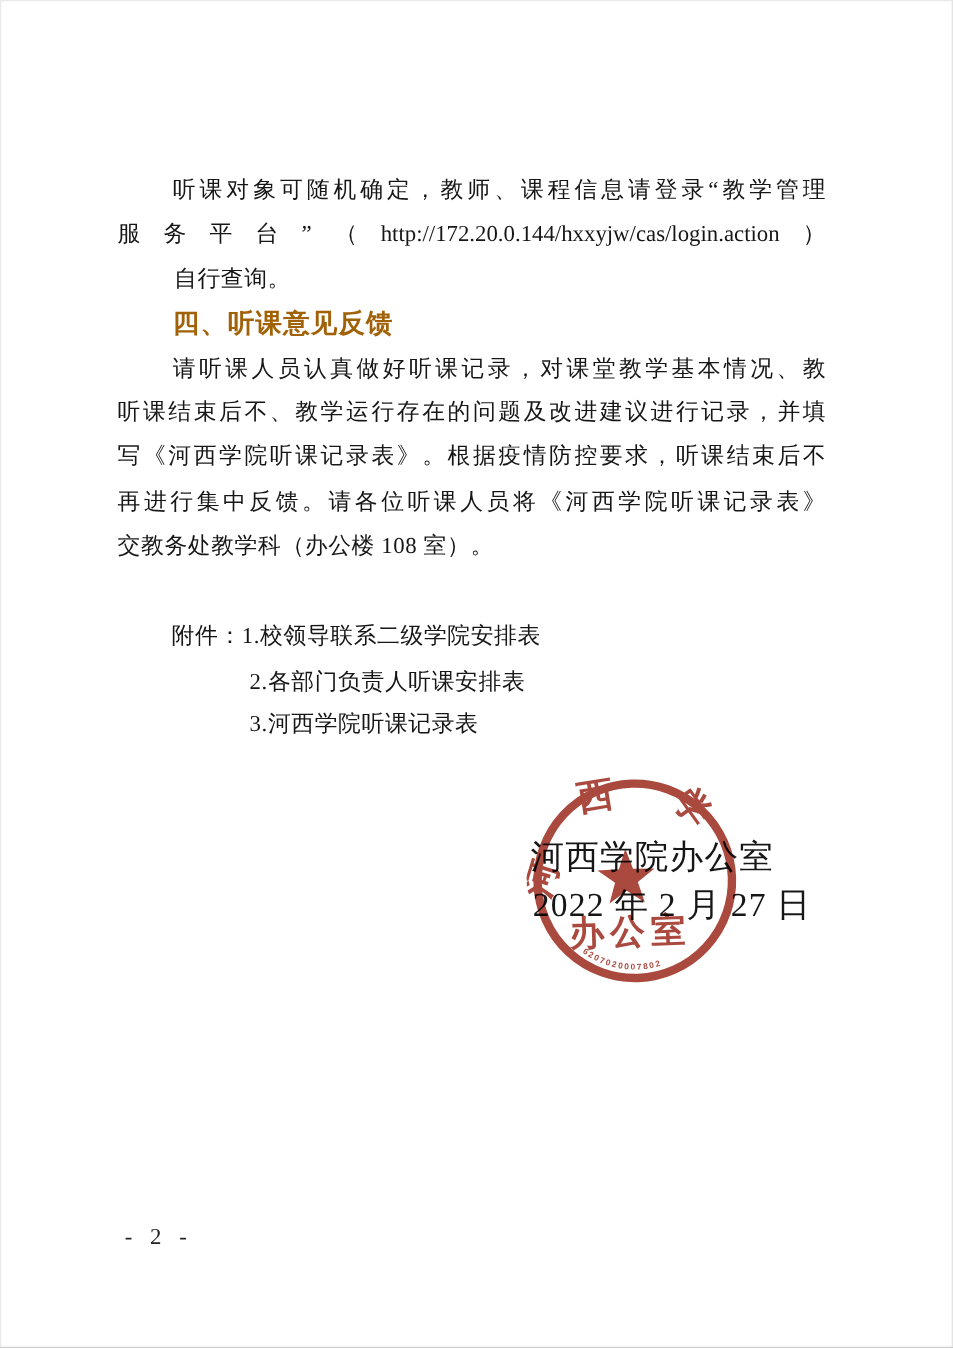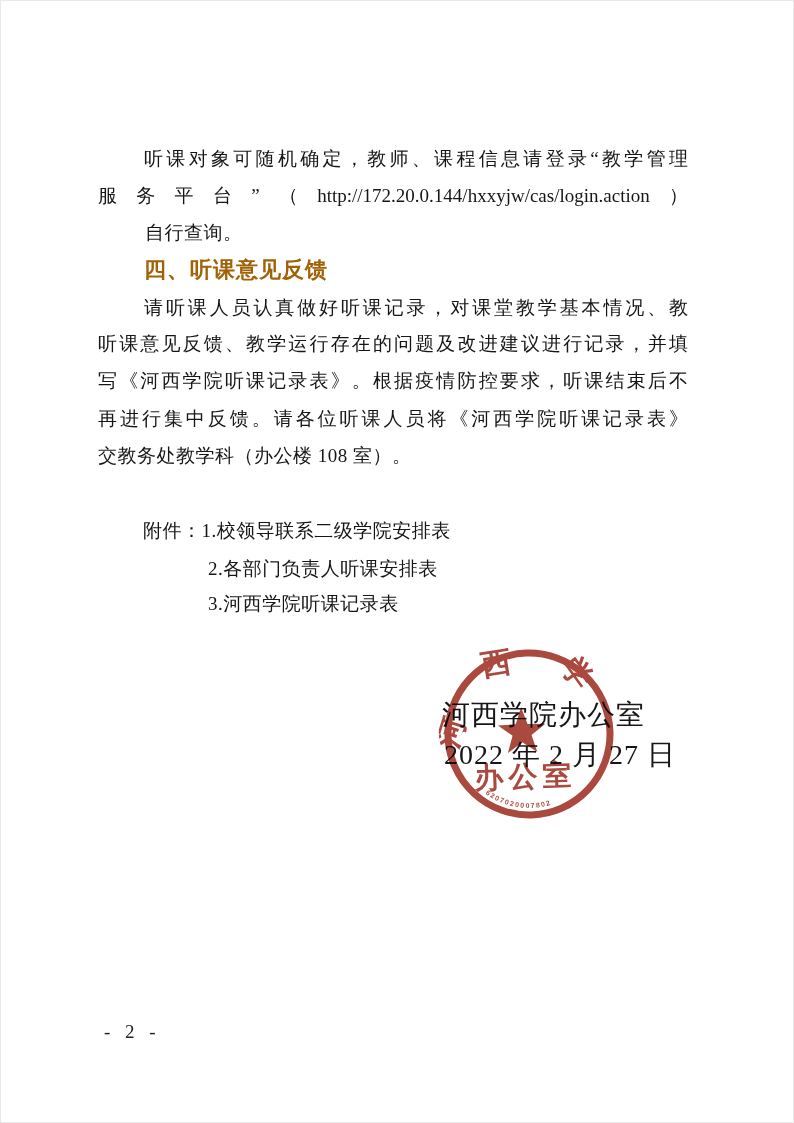--- a/index.html
+++ b/index.html
@@ -35,21 +35,21 @@
 
 <div class="page">
 
   <div class="ln just" style="left:144px;top:140px;width:544px;">听课对象可随机确定，教师、课程信息请登录“教学管理</div>
   <div class="ln just" style="left:98px;top:177px;width:590px;">服务平台”（http://172.20.0.144/hxxyjw/cas/login.action）</div>
   <div class="ln" style="left:112px;top:214px;margin-left:33px;">自行查询。</div>
 
   <div class="ln heading" style="left:144px;top:251px;font-size:22px;">四、听课意见反馈</div>
 
   <div class="ln just" style="left:144px;top:289px;width:544px;">请听课人员认真做好听课记录，对课堂教学基本情况、教</div>
-  <div class="ln just" style="left:98px;top:325px;width:590px;">听课意见反馈、教学运行存在的问题及改进建议进行记录，并填</div>
+  <div class="ln just" style="left:98px;top:325px;width:590px;">听课结束后不、教学运行存在的问题及改进建议进行记录，并填</div>
   <div class="ln just" style="left:98px;top:400px;width:590px;">再进行集中反馈。请各位听课人员将《河西学院听课记录表》</div>
   <div class="ln just" style="left:98px;top:362px;width:590px;">写《河西学院听课记录表》。根据疫情防控要求，听课结束后不</div>
   <div class="ln" style="left:98px;top:437px;">交教务处教学科（办公楼 108 室）。</div>
 
   <div class="ln" style="left:143px;top:512px;">附件：1.校领导联系二级学院安排表</div>
   <div class="ln" style="left:208px;top:550px;">2.各部门负责人听课安排表</div>
   <div class="ln" style="left:208px;top:585px;">3.河西学院听课记录表</div>
 
   <div class="sig" style="left:442px;top:700px;">河西学院办公室</div>
   <div class="sig" style="left:444px;top:740px;">2022 年 2 月 27 日</div>

